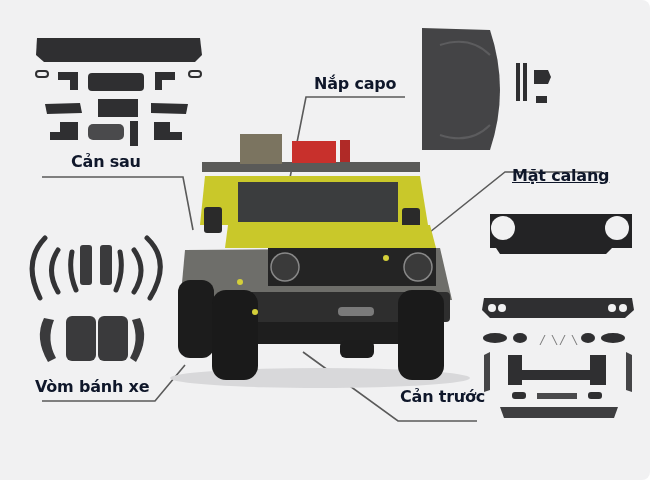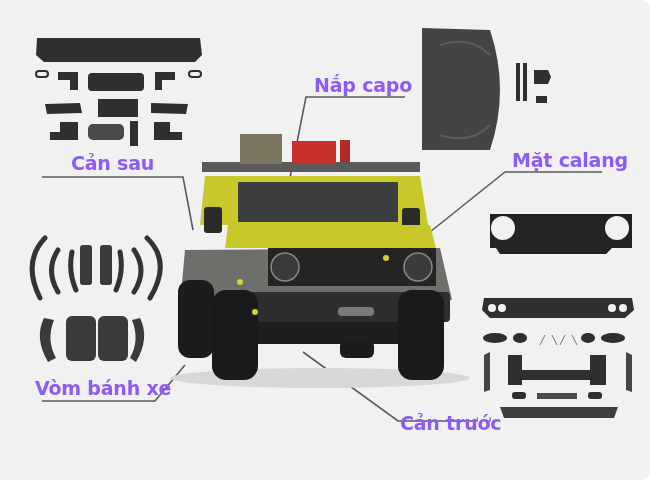--- a/index.html
+++ b/index.html
@@ -1,18 +1,18 @@
 <!DOCTYPE html>
 <html><head>
 <meta charset="utf-8">
 <style>
   html,body{margin:0;padding:0;}
   body{width:656px;height:480px;overflow:hidden;background:#ffffff;font-family:"DejaVu Sans","Liberation Sans",sans-serif;}
   .canvas{position:absolute;left:0;top:0;width:650px;height:480px;background:#f1f1f2;overflow:hidden;border-radius:0 8px 8px 0;}
-  .label{position:absolute;font-weight:bold;font-size:19px;color:#8b5cf6;white-space:nowrap;letter-spacing:-0.2px;}
+  .label{position:absolute;font-weight:bold;font-size:16px;color:#0f172a;white-space:nowrap;letter-spacing:-0.2px;}
   svg{position:absolute;left:0;top:0;}
 </style>
 </head>
 <body>
 
 <div class="canvas">
 
   <svg width="650" height="480">
     <g stroke="#5a5a5a" stroke-width="1.6" fill="none">
 
@@ -136,17 +136,17 @@
     <rect x="212" y="290" width="46" height="90" rx="14" fill="#1a1a1a"></rect>
     <rect x="398" y="290" width="46" height="90" rx="14" fill="#1a1a1a"></rect>
     <rect x="340" y="340" width="34" height="18" rx="6" fill="#1c1c1c"></rect>
     <circle cx="240" cy="282" r="3" fill="#d4cf3a"></circle>
     <circle cx="255" cy="312" r="3" fill="#d4cf3a"></circle>
     <circle cx="386" cy="258" r="3" fill="#d4cf3a"></circle>
   </svg>
 
   <div class="label" style="left:71px;top:152px;">Cản sau</div>
   <div class="label" style="left:314px;top:74px;">Nắp capo</div>
-  <div class="label" style="left:512px;top:149px;">Mặt calang</div>
+  <div class="label" style="left:512px;top:166px;text-decoration:underline;">Mặt calang</div>
   <div class="label" style="left:35px;top:377px;text-align:center;">Vòm bánh xe</div>
-  <div class="label" style="left:400px;top:412px;">Cản trước</div>
+  <div class="label" style="left:400px;top:387px;">Cản trước</div>
 
 </div>
 
 </body></html>

